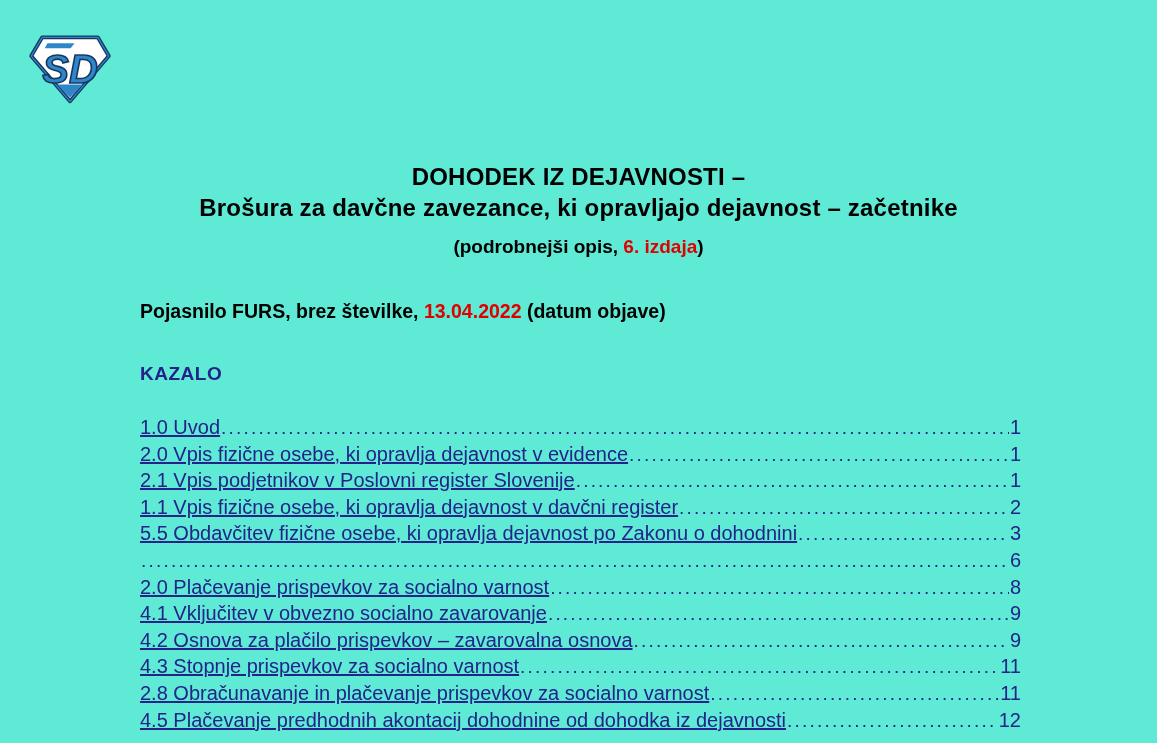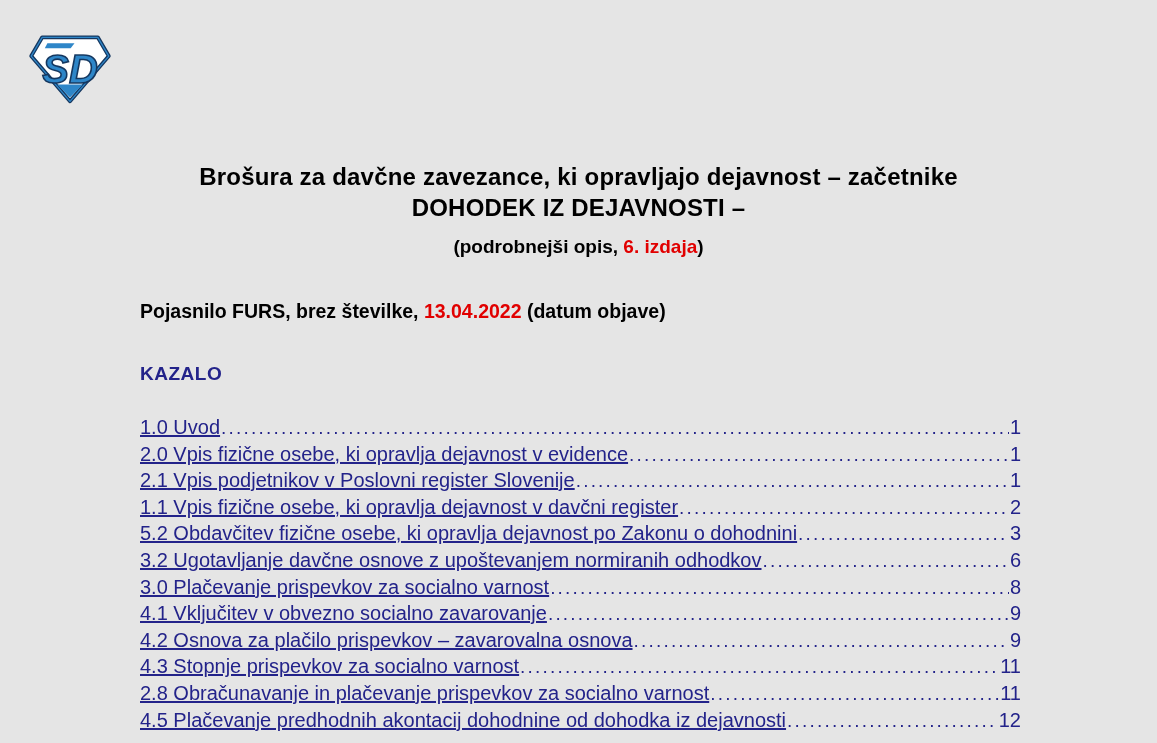--- a/index.html
+++ b/index.html
@@ -1,20 +1,20 @@
 <!DOCTYPE html>
 <html style="--link-navy: #23238a; --accent-red: #e10000;"><head>
 <meta charset="utf-8">
 <style>
   html,body{margin:0;padding:0;background:#ffffff;}
   .page{
     position:relative;
     width:1157px;height:743px;
     overflow:hidden;
-    background:#e5e5e5;
+    background:#5eead4;
     font-family:"Liberation Sans","DejaVu Sans",sans-serif;
     color:#000;
   }
   .logo{position:absolute;left:28px;top:30px;width:84px;height:78px;}
   .title-block{
     position:absolute;top:161px;left:0;width:100%;
     text-align:center;font-weight:bold;color:#000;
   }
   .title-line{font-size:24px;line-height:31px;letter-spacing:0.2px;}
   .subtitle-line{font-size:19px;line-height:27px;margin-top:10px;}
@@ -61,22 +61,22 @@
     <svg viewBox="0 0 130 112" width="84" height="78">
       <polygon points="22,7 108,7 125,36 65,106 5,36" fill="#ffffff" stroke="#15375f" stroke-width="6" stroke-linejoin="round"></polygon>
       <polygon points="22,7 108,7 125,36 65,106 5,36" fill="none" stroke="#2e86c8" stroke-width="2" stroke-linejoin="round"></polygon>
       <path d="M30 16 L72 16 L66 24 L26 24 Z" fill="#2e86c8"></path>
       <path d="M45 80 L85 80 L65 100 Z" fill="#2e86c8"></path>
       <text x="22" y="78" font-size="62" font-style="italic" font-weight="bold" font-family="Liberation Sans, sans-serif" fill="#2e86c8" stroke="#15375f" stroke-width="2.5">SD</text>
     </svg>
   </div>
 
   <div class="title-block">
+    <div class="title-line">DOHODEK IZ DEJAVNOSTI –</div>
     <div class="title-line">Brošura za davčne zavezance, ki opravljajo dejavnost – začetnike</div>
-    <div class="title-line">DOHODEK IZ DEJAVNOSTI –</div>
     <div class="subtitle-line"><span>(podrobnejši opis, </span><span class="red">6. izdaja</span><span>)</span></div>
   </div>
 
   <div class="note"><span>Pojasnilo FURS, brez številke, </span><span class="red">13.04.2022</span><span> (datum objave)</span></div>
 
   <div class="kazalo">KAZALO</div>
 
   <div class="toc" id="toc">
       <div class="toc-row">
         <a class="toc-link">1.0 Uvod</a>
@@ -92,31 +92,30 @@
         <a class="toc-link">2.1 Vpis podjetnikov v Poslovni register Slovenije</a>
         <span class="toc-dots"></span>
         <span class="toc-page">1</span>
       </div>
       <div class="toc-row">
         <a class="toc-link">1.1 Vpis fizične osebe, ki opravlja dejavnost v davčni register</a>
         <span class="toc-dots"></span>
         <span class="toc-page">2</span>
       </div>
       <div class="toc-row">
-        <a class="toc-link">5.2 Obdavčitev fizične osebe, ki opravlja dejavnost po Zakonu o dohodnini</a>
+        <a class="toc-link">5.5 Obdavčitev fizične osebe, ki opravlja dejavnost po Zakonu o dohodnini</a>
         <span class="toc-dots"></span>
         <span class="toc-page">3</span>
       </div>
       <div class="toc-row">
-        <a class="toc-link">3.2 Ugotavljanje davčne osnove z upoštevanjem normiranih odhodkov</a>
         <span class="toc-dots"></span>
         <span class="toc-page">6</span>
       </div>
       <div class="toc-row">
-        <a class="toc-link">3.0 Plačevanje prispevkov za socialno varnost</a>
+        <a class="toc-link">2.0 Plačevanje prispevkov za socialno varnost</a>
         <span class="toc-dots"></span>
         <span class="toc-page">8</span>
       </div>
       <div class="toc-row">
         <a class="toc-link">4.1 Vključitev v obvezno socialno zavarovanje</a>
         <span class="toc-dots"></span>
         <span class="toc-page">9</span>
       </div>
       <div class="toc-row">
         <a class="toc-link">4.2 Osnova za plačilo prispevkov – zavarovalna osnova</a>

